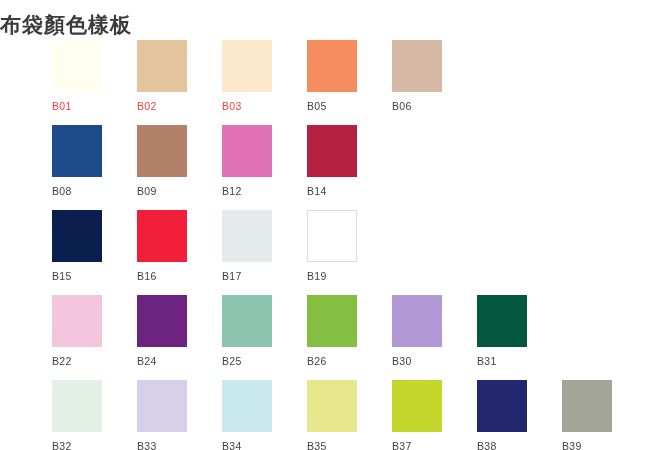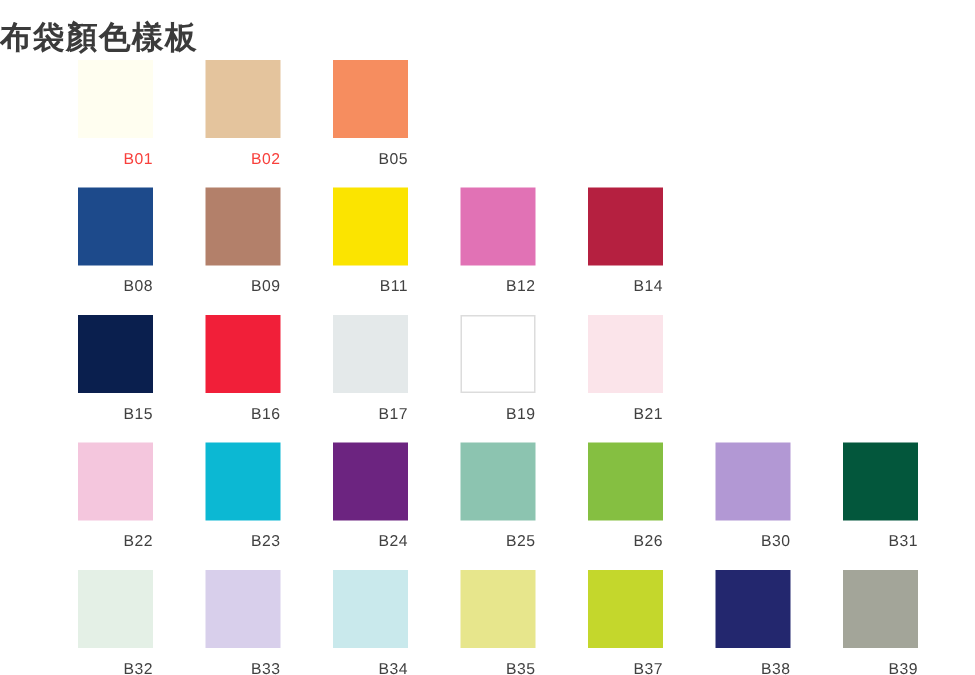--- a/index.html
+++ b/index.html
@@ -37,21 +37,21 @@
     flex-direction: row;
     justify-content: flex-start;
     padding-left: 52px;
     height: 85px;
   }
   .swatch-cell {
     width: 50px;
     margin-right: 35px;
     display: flex;
     flex-direction: column;
-    align-items: flex-end;
+    align-items: flex-start;
   }
   .swatch-chip {
     width: 50px;
     height: 52px;
     box-sizing: border-box;
     display: block;
   }
   .swatch-label {
     margin-top: 8px;
     font-size: 10.5px;
@@ -74,36 +74,40 @@
     <div class="swatch-row">
       <div class="swatch-cell">
         <span class="swatch-chip" style="background-color: rgb(255, 254, 240);"></span>
         <span class="swatch-label highlight">B01</span>
       </div>
       <div class="swatch-cell">
         <span class="swatch-chip" style="background-color: rgb(228, 196, 157);"></span>
         <span class="swatch-label highlight">B02</span>
       </div>
       <div class="swatch-cell">
+        <span class="swatch-chip" style="background-color: rgb(252, 232, 205);"></span>
+        <span class="swatch-label highlight">B03</span>
+      </div>
+      <div class="swatch-cell">
         <span class="swatch-chip" style="background-color: rgb(246, 141, 95);"></span>
         <span class="swatch-label">B05</span>
+      </div>
+      <div class="swatch-cell">
+        <span class="swatch-chip" style="background-color: rgb(214, 185, 165);"></span>
+        <span class="swatch-label">B06</span>
       </div>
     </div>
     <div class="swatch-row">
       <div class="swatch-cell">
         <span class="swatch-chip" style="background-color: rgb(29, 74, 139);"></span>
         <span class="swatch-label">B08</span>
       </div>
       <div class="swatch-cell">
         <span class="swatch-chip" style="background-color: rgb(179, 128, 106);"></span>
         <span class="swatch-label">B09</span>
-      </div>
-      <div class="swatch-cell">
-        <span class="swatch-chip" style="background-color: rgb(251, 228, 0);"></span>
-        <span class="swatch-label">B11</span>
       </div>
       <div class="swatch-cell">
         <span class="swatch-chip" style="background-color: rgb(225, 114, 181);"></span>
         <span class="swatch-label">B12</span>
       </div>
       <div class="swatch-cell">
         <span class="swatch-chip" style="background-color: rgb(181, 32, 64);"></span>
         <span class="swatch-label">B14</span>
       </div>
     </div>
@@ -117,33 +121,25 @@
         <span class="swatch-label">B16</span>
       </div>
       <div class="swatch-cell">
         <span class="swatch-chip" style="background-color: rgb(228, 233, 234);"></span>
         <span class="swatch-label">B17</span>
       </div>
       <div class="swatch-cell">
         <span class="swatch-chip" style="background-color: rgb(255, 255, 255); border: 1px solid rgb(220, 220, 220);"></span>
         <span class="swatch-label">B19</span>
       </div>
-      <div class="swatch-cell">
-        <span class="swatch-chip" style="background-color: rgb(251, 228, 234);"></span>
-        <span class="swatch-label">B21</span>
-      </div>
     </div>
     <div class="swatch-row">
       <div class="swatch-cell">
         <span class="swatch-chip" style="background-color: rgb(244, 198, 221);"></span>
         <span class="swatch-label">B22</span>
-      </div>
-      <div class="swatch-cell">
-        <span class="swatch-chip" style="background-color: rgb(12, 184, 211);"></span>
-        <span class="swatch-label">B23</span>
       </div>
       <div class="swatch-cell">
         <span class="swatch-chip" style="background-color: rgb(108, 36, 128);"></span>
         <span class="swatch-label">B24</span>
       </div>
       <div class="swatch-cell">
         <span class="swatch-chip" style="background-color: rgb(140, 196, 176);"></span>
         <span class="swatch-label">B25</span>
       </div>
       <div class="swatch-cell">

